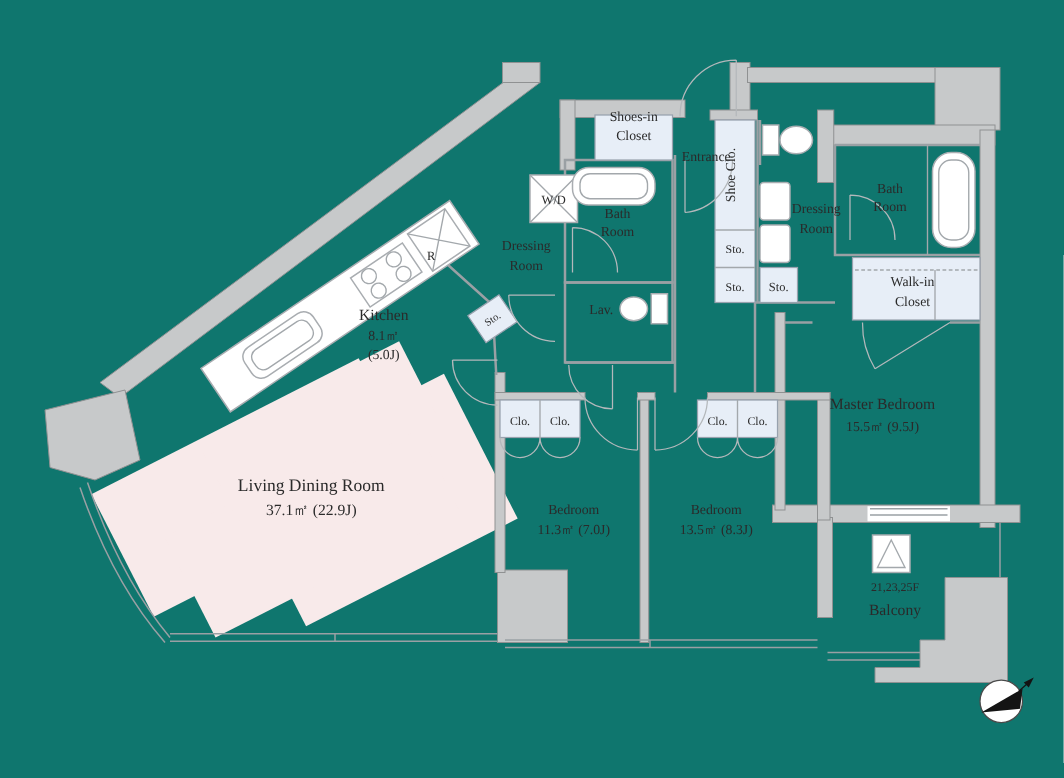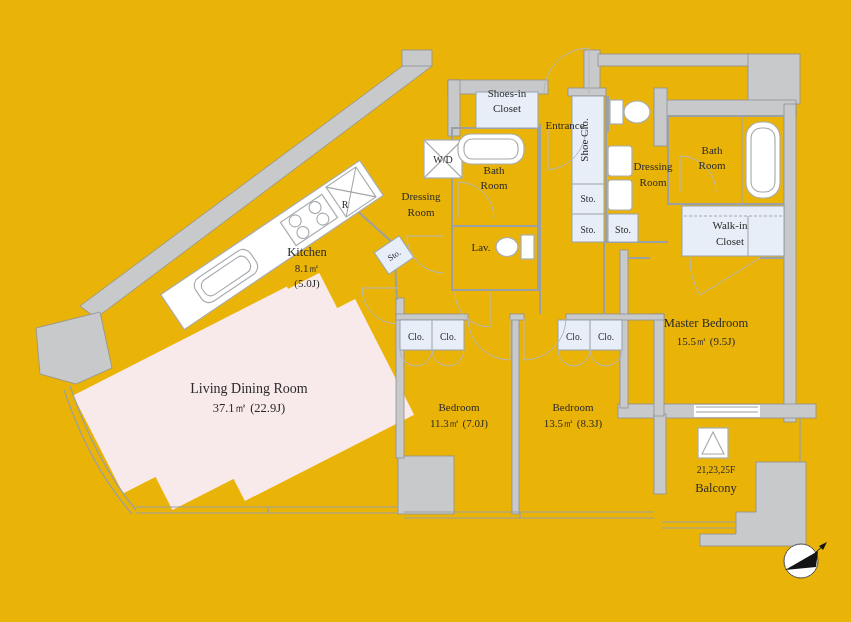--- a/index.html
+++ b/index.html
@@ -1,16 +1,16 @@
 <!DOCTYPE html>
 <html><head>
 <meta charset="utf-8">
 <style>
   html,body{margin:0;padding:0;background:#fff;}
-  .plan-wrap{position:relative;width:851px;height:622px;background:#eab308;overflow:hidden;}
+  .plan-wrap{position:relative;width:851px;height:622px;background:#0f766e;overflow:hidden;}
   svg{display:block;}
   .wall{fill:#c7c9ca;stroke:#8f9192;stroke-width:.8;}
   .thin{fill:none;stroke:#9aa0a4;stroke-width:2;}
   .line1{fill:none;stroke:#a3a8ac;stroke-width:1.1;}
   .fix{fill:#fff;stroke:#a9adb1;stroke-width:1.2;}
   .blue{fill:#e7eef7;stroke:#98a2ae;stroke-width:1;}
   .arc{fill:none;stroke:#b4b8bb;stroke-width:1;}
   .win{fill:none;stroke:#9aa0a4;stroke-width:1.2;}
   .pink{fill:#f8eaea;}
   text{font-family:"Liberation Serif","DejaVu Serif",serif;fill:#2a2a2a;}

